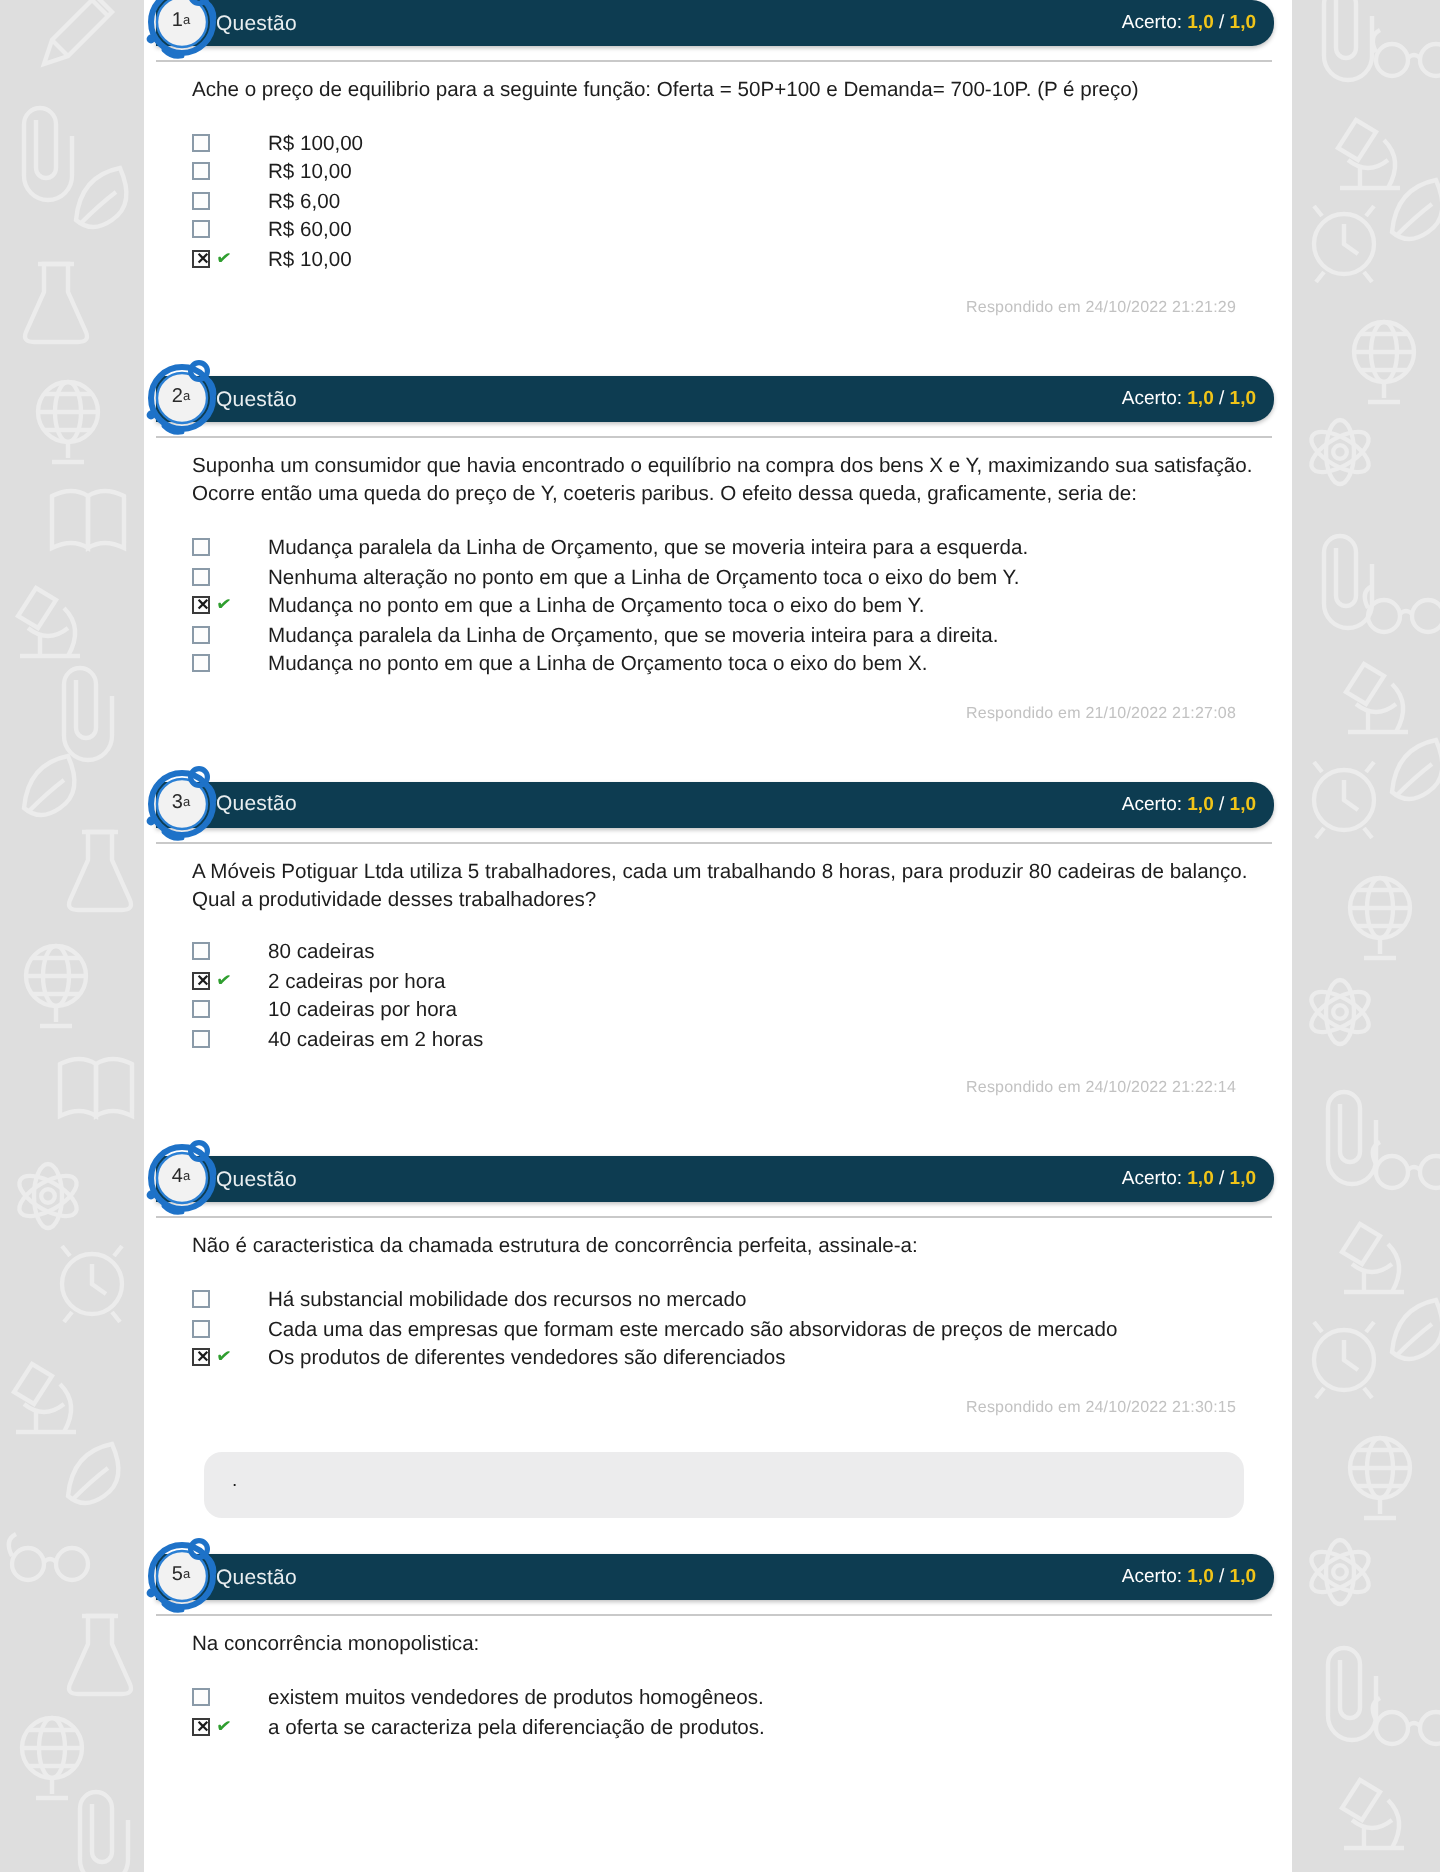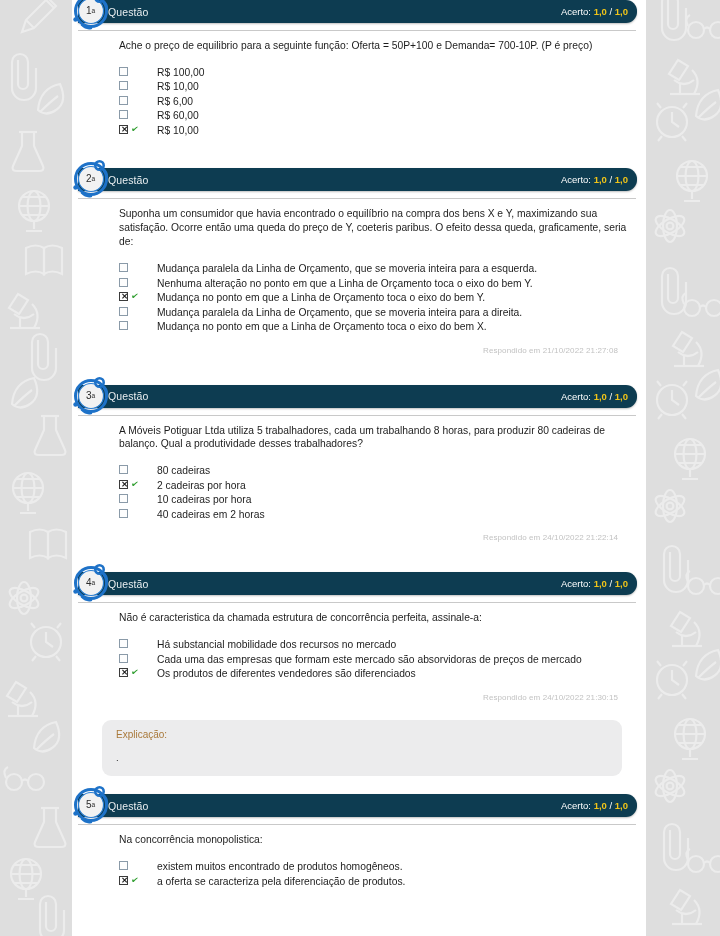--- a/index.html
+++ b/index.html
@@ -90,21 +90,20 @@
   
   .q-underline {
     height: 1px;
     background: #c9c9c9;
     margin: 7px 10px 0 6px;
   }
 
   
   .q-body {
     padding: 8px 14px 0 24px;
-    margin-left: 23px;
   }
   .q-stem {
     font-size: 10.3px;
     line-height: 1.35;
     color: #1d1d1d;
     margin: 0 0 13px 0;
   }
   .options { margin: 0; padding: 0; list-style: none; }
   .option {
     display: flex;
@@ -340,20 +339,21 @@
               <span class="opt-text">R$ 60,00</span>
             </li>
             <li class="option">
               <span class="opt-mark">
                 <span class="checkbox checked"></span>
                 <span class="tick">✔</span>
               </span>
               <span class="opt-text">R$ 10,00</span>
             </li>
           </ul>
+      <div class="answered">Respondido em 24/10/2022 21:21:29</div>
     </div>
   </section>
 <div class="spacer-lg"></div>
   <section class="question-block">
     <div class="q-header">
       <div class="q-badge">
         <svg width="38" height="38" viewBox="0 0 38 38" xmlns="http://www.w3.org/2000/svg" aria-hidden="true">
           <circle cx="19" cy="19" r="15.5" fill="none" stroke="#1e72c8" stroke-width="3"></circle>
           <circle cx="19" cy="19" r="12.5" fill="#f2f2f2" stroke="#2a7fd4" stroke-width="1.2"></circle>
           <circle cx="27.5" cy="5.5" r="4.2" fill="none" stroke="#1e72c8" stroke-width="2.6"></circle>
@@ -493,21 +493,20 @@
                 <span class="checkbox checked"></span>
                 <span class="tick">✔</span>
               </span>
               <span class="opt-text">Os produtos de diferentes vendedores são diferenciados</span>
             </li>
           </ul>
       <div class="answered">Respondido em 24/10/2022 21:30:15</div>
     </div>
   </section>
 <div class="explanation">
-        <div class="exp-label">Explicação:</div>
         <div class="exp-text">.</div>
       </div>
       <div class="spacer-sm"></div>
   <section class="question-block">
     <div class="q-header">
       <div class="q-badge">
         <svg width="38" height="38" viewBox="0 0 38 38" xmlns="http://www.w3.org/2000/svg" aria-hidden="true">
           <circle cx="19" cy="19" r="15.5" fill="none" stroke="#1e72c8" stroke-width="3"></circle>
           <circle cx="19" cy="19" r="12.5" fill="#f2f2f2" stroke="#2a7fd4" stroke-width="1.2"></circle>
           <circle cx="27.5" cy="5.5" r="4.2" fill="none" stroke="#1e72c8" stroke-width="2.6"></circle>
@@ -521,21 +520,21 @@
       <span class="q-score">Acerto: <span class="val">1,0</span><span class="sep"> / </span><span class="val">1,0</span></span>
     </div>
     <div class="q-underline"></div>
     <div class="q-body">
       <p class="q-stem">Na concorrência monopolistica:</p>
       <ul class="options">
             <li class="option">
               <span class="opt-mark">
                 <span class="checkbox"></span>
               </span>
-              <span class="opt-text">existem muitos encontrado de produtos homogêneos.</span>
+              <span class="opt-text">existem muitos vendedores de produtos homogêneos.</span>
             </li>
             <li class="option">
               <span class="opt-mark">
                 <span class="checkbox checked"></span>
                 <span class="tick">✔</span>
               </span>
               <span class="opt-text">a oferta se caracteriza pela diferenciação de produtos.</span>
             </li>
           </ul>
 

